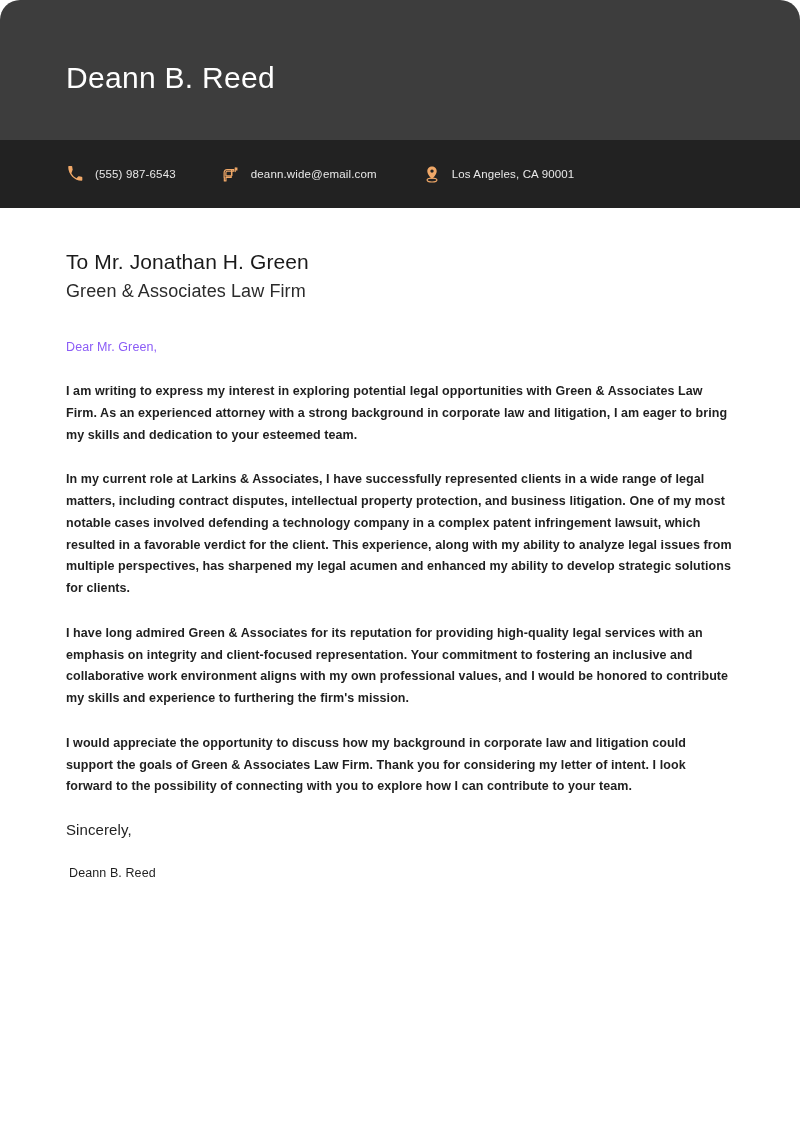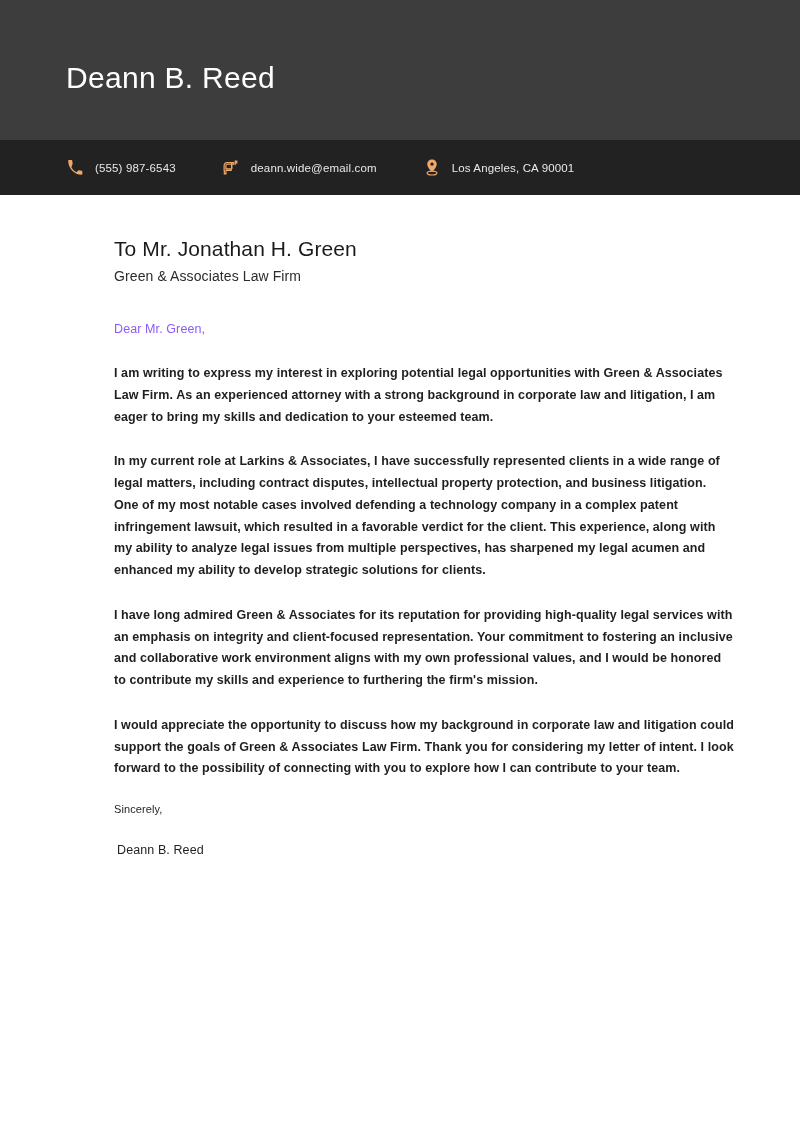--- a/index.html
+++ b/index.html
@@ -12,20 +12,21 @@
     height: 1131px;
     font-family: "Liberation Sans", sans-serif;
     -webkit-font-smoothing: antialiased;
   }
   .page {
     position: relative;
     width: 800px;
     height: 1131px;
     background: #ffffff;
     overflow: hidden;
+    border-radius: 20px;
   }
 
   
   .header-band {
     height: 140px;
     background: #3d3d3d;
     display: flex;
     align-items: center;
     box-sizing: border-box;
     padding: 0 66px;
@@ -35,21 +36,21 @@
     font-size: 30px;
     font-weight: 400;
     letter-spacing: 0.3px;
     line-height: 1.1;
     margin: 0;
     padding-top: 14px;
   }
 
   
   .contact-band {
-    height: 55px;
+    height: 68px;
     background: #222222;
     display: flex;
     align-items: center;
     box-sizing: border-box;
     padding: 0 66px;
   }
   .contact-item {
     display: flex;
     align-items: center;
     margin-right: 46px;
@@ -68,52 +69,51 @@
   .contact-text {
     color: #e8e8e8;
     font-size: 11.5px;
     letter-spacing: 0.15px;
     white-space: nowrap;
   }
 
   
   .body-wrap {
     padding: 42px 66px 0 66px;
-    margin-left: 48px;
   }
   .recipient-name {
     font-size: 21px;
     font-weight: 400;
     color: #1a1a1a;
     margin: 0 0 7px 0;
     letter-spacing: 0.1px;
   }
   .recipient-org {
-    font-size: 14px;
+    font-size: 18px;
     color: #2b2b2b;
     margin: 0 0 38px 0;
     letter-spacing: 0.1px;
   }
   .salutation {
     font-size: 12.5px;
     color: #8b5cf6;
     margin: 0 0 27px 0;
     letter-spacing: 0.1px;
   }
   .letter-para {
     font-size: 12.5px;
     color: #1f1f1f;
     line-height: 1.74;
     margin: 0 0 23px 0;
     text-align: left;
     letter-spacing: 0.08px;
     font-weight: bold;
   }
   .closing {
-    font-size: 11px;
+    font-size: 15px;
     color: #1f1f1f;
     margin: 22px 0 0 0;
     letter-spacing: 0.1px;
   }
   .signature {
     font-size: 12.5px;
     color: #1f1f1f;
     margin: 28px 0 0 3px;
     letter-spacing: 0.1px;
   }

